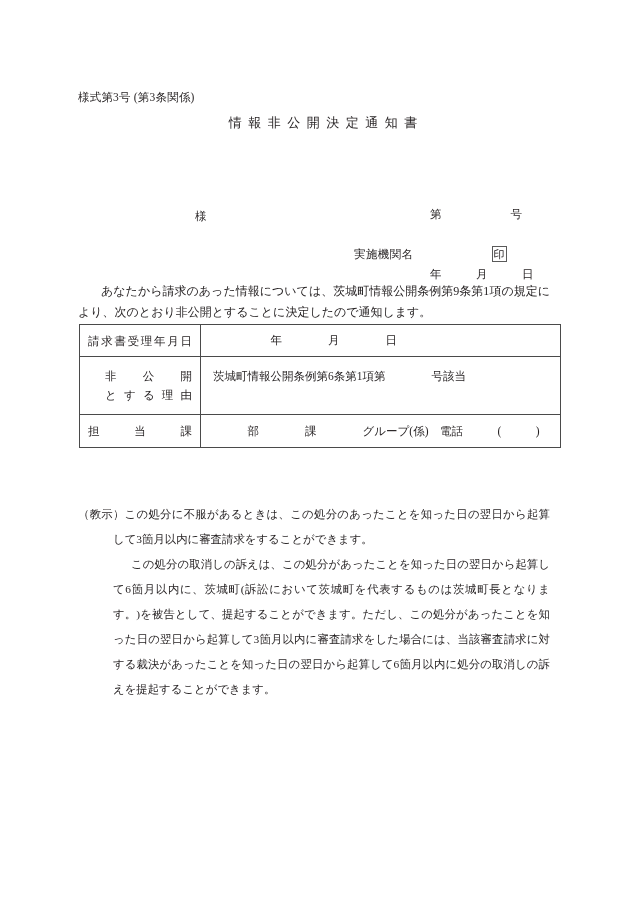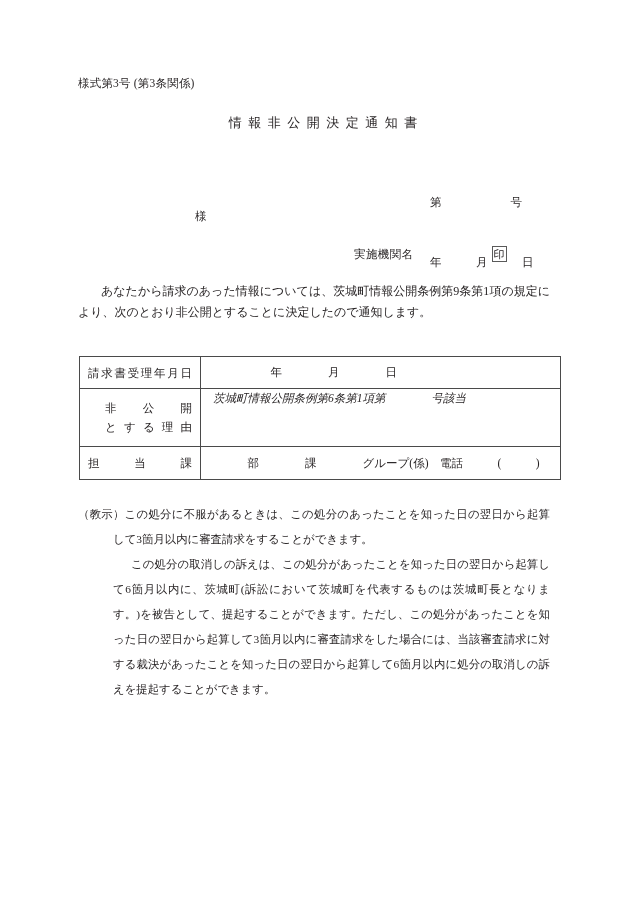--- a/index.html
+++ b/index.html
@@ -21,21 +21,21 @@
     inset: 0;
     width: 630px;
     height: 903px;
     overflow: hidden;
   }
 
   
   .form-no {
     position: absolute;
     left: 78px;
-    top: 76px;
+    top: 90px;
     font-size: 11.5px;
     letter-spacing: 0.2px;
     white-space: nowrap;
   }
 
   
   .doc-title {
     position: absolute;
     left: 0;
     right: 0;
@@ -45,21 +45,21 @@
     letter-spacing: 6.5px;
     text-indent: 6.5px;
     white-space: nowrap;
     padding-left: 16px;
   }
 
   
   .ref-block {
     position: absolute;
     left: 430px;
-    top: 152px;
+    top: 164px;
     font-size: 11.5px;
     line-height: 20px;
     white-space: pre;
   }
   .ref-line { white-space: pre; }
 
   
   .addressee {
     position: absolute;
     left: 195px;
@@ -101,21 +101,21 @@
     line-height: 21px;
     text-align: justify;
     text-indent: 23px;
     text-justify: inter-ideograph;
   }
 
   
   .form-table {
     position: absolute;
     left: 79px;
-    top: 356px;
+    top: 324px;
     width: 482px;
     border-collapse: collapse;
     table-layout: fixed;
     font-size: 11.5px;
   }
   .form-table td {
     border: 1px solid #4a4a4a;
     padding: 0;
     vertical-align: middle;
   }
@@ -147,22 +147,21 @@
   .row-info    { height: 36px; }
   .row-reason  { height: 58px; }
   .row-dept    { height: 33px; }
   .val-indent  { white-space: pre; }
   .val-top {
     display: block;
     white-space: pre;
   }
   td.value.align-top {
     vertical-align: top;
-    padding-top: 2px;
-    font-style: italic;
+    padding-top: 12px;
   }
 
   
   .notice {
     position: absolute;
     left: 78px;
     top: 502px;
     width: 472px;
     font-size: 11.4px;
     line-height: 25px;

